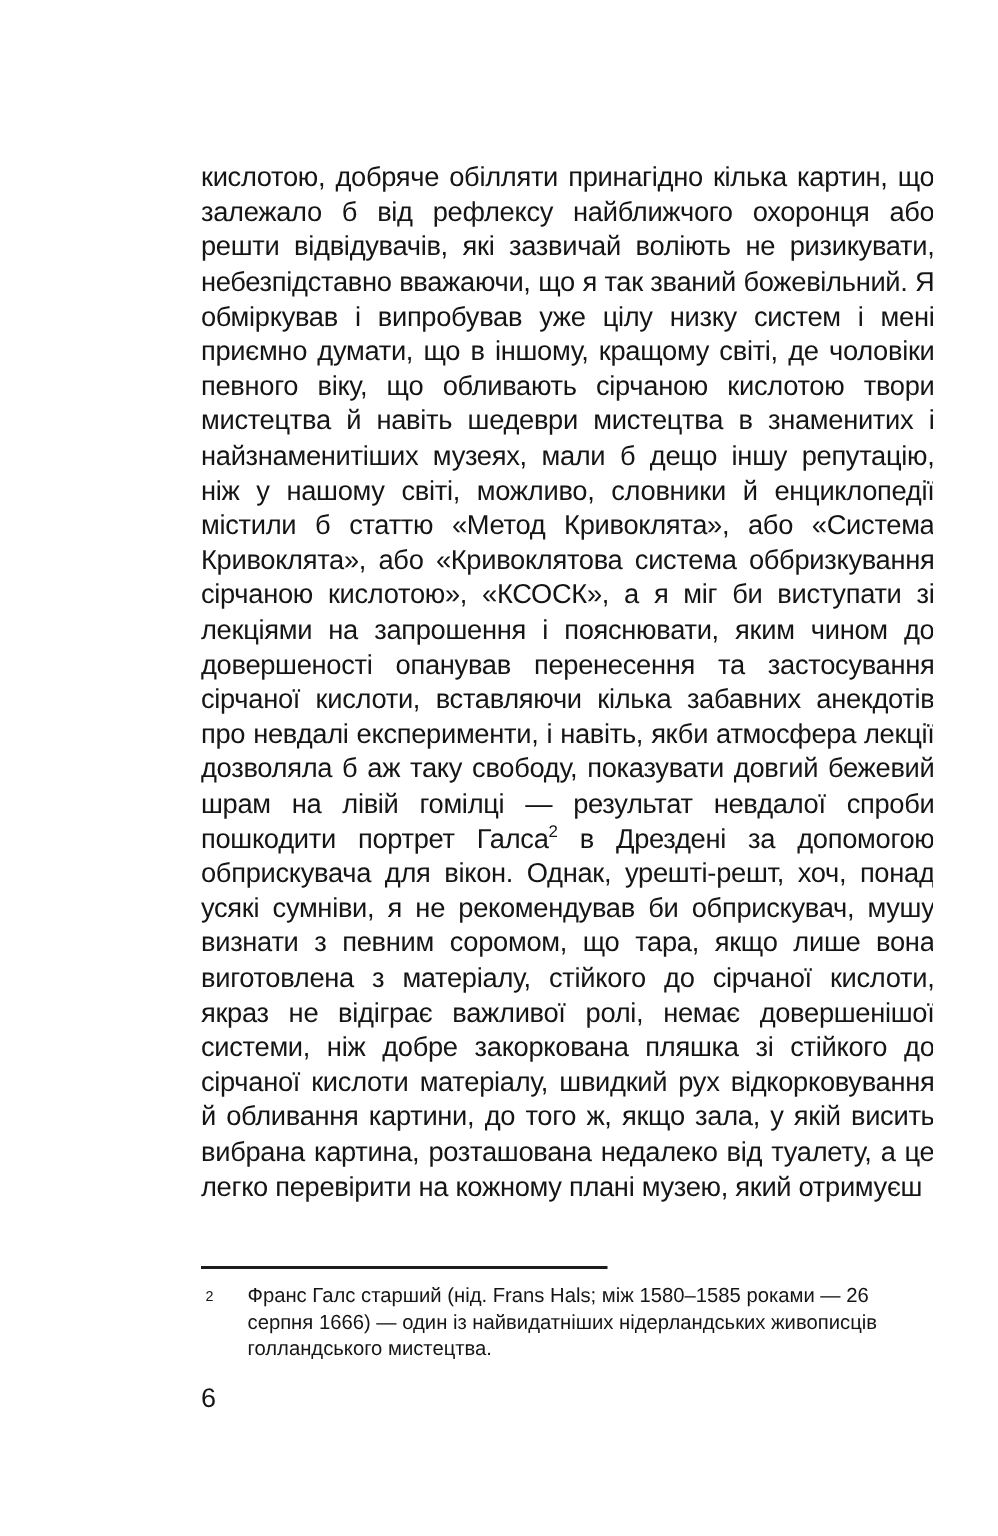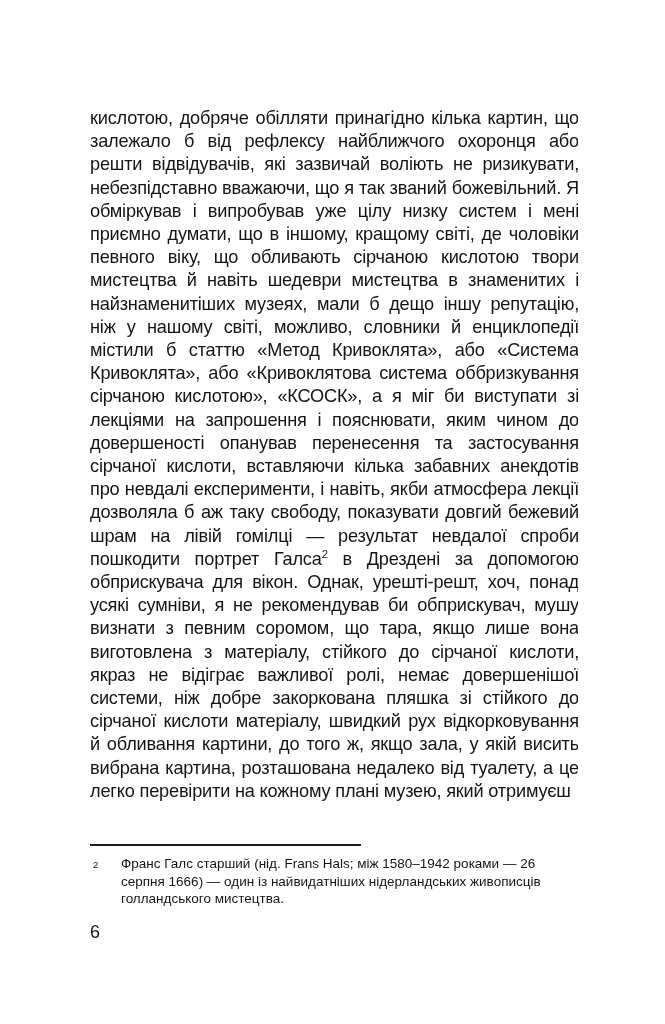--- a/index.html
+++ b/index.html
@@ -8,20 +8,21 @@
     background: #ffffff;
     font-family: "Liberation Sans", sans-serif;
   }
   .book-page {
     position: relative;
     width: 578px;
     height: 1024px;
     background: #ffffff;
     color: #151515;
     overflow: hidden;
+    margin-left: 44px;
   }
   .text-block {
     position: absolute;
     left: 90px;
     top: 107px;
     width: 489px;
     font-size: 18.2px;
     line-height: 23.2px;
     letter-spacing: -0.2px;
     text-align: justify;
@@ -73,19 +74,19 @@
 <body>
 
 <div class="book-page">
 
   <div class="text-block"><span>кислотою, добряче обілляти принагідно кілька картин, що залежало б від рефлексу найближчого охоронця або решти відвідувачів, які зазвичай воліють не ризикувати, небезпідставно вважаючи, що я так званий божевільний. Я обміркував і випробував уже цілу низку систем і мені приємно думати, що в іншому, кращому світі, де чоловіки певного віку, що обливають сірчаною кислотою твори мистецтва й навіть шедеври мистецтва в знаменитих і найзнаменитіших музеях, мали б дещо іншу репутацію, ніж у нашому світі, можливо, словники й енциклопедії містили б статтю «Метод Кривоклята», або «Система Кривоклята», або «Кривоклятова система оббризкування сірчаною кислотою», «КСОСК», а я міг би виступати зі лекціями на запрошення і пояснювати, яким чином до довершеності опанував перенесення та застосування сірчаної кислоти, вставляючи кілька забавних анекдотів про невдалі експерименти, і навіть, якби атмосфера лекції дозволяла б аж таку свободу, показувати довгий бежевий шрам на лівій гомілці — результат невдалої спроби пошкодити портрет Галса</span><sup class="footnote-ref">2</sup><span> в Дрездені за допомогою обприскувача для вікон. Однак, урешті-решт, хоч, понад усякі сумніви, я не рекомендував би обприскувач, мушу визнати з певним соромом, що тара, якщо лише вона виготовлена з матеріалу, стійкого до сірчаної кислоти, якраз не відіграє важливої ролі, немає довершенішої системи, ніж добре закоркована пляшка зі стійкого до сірчаної кислоти матеріалу, швидкий рух відкорковування й обливання картини, до того ж, якщо зала, у якій висить вибрана картина, розташована недалеко від туалету, а це легко перевірити на кожному плані музею, який отримуєш</span></div>
 
   <div class="footnote-area">
     <div class="footnote-rule"></div>
     <div class="footnote">
       <span class="fn-marker">2</span>
-      <span class="fn-text">Франс Галс старший (нід. Frans Hals; між 1580–1942 роками — 26 серпня 1666) — один із найвидатніших нідерландських живописців голландського мистецтва.</span>
+      <span class="fn-text">Франс Галс старший (нід. Frans Hals; між 1580–1585 роками — 26 серпня 1666) — один із найвидатніших нідерландських живописців голландського мистецтва.</span>
     </div>
   </div>
 
   <div class="page-number">6</div>
 
 </div>
 
 </body></html>

